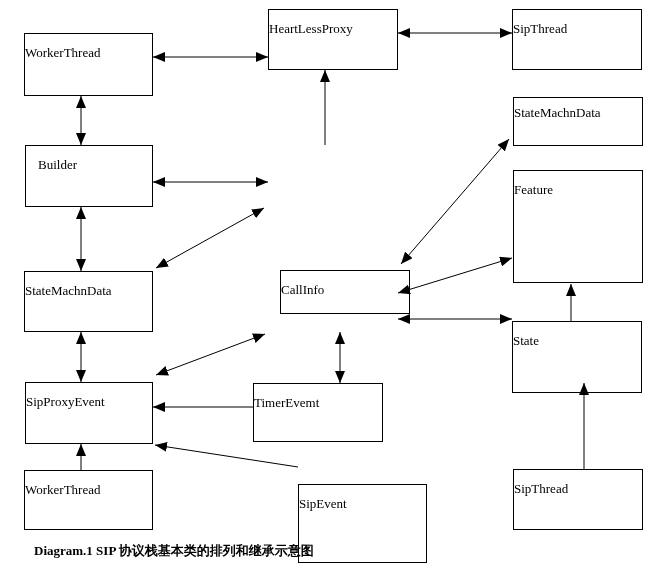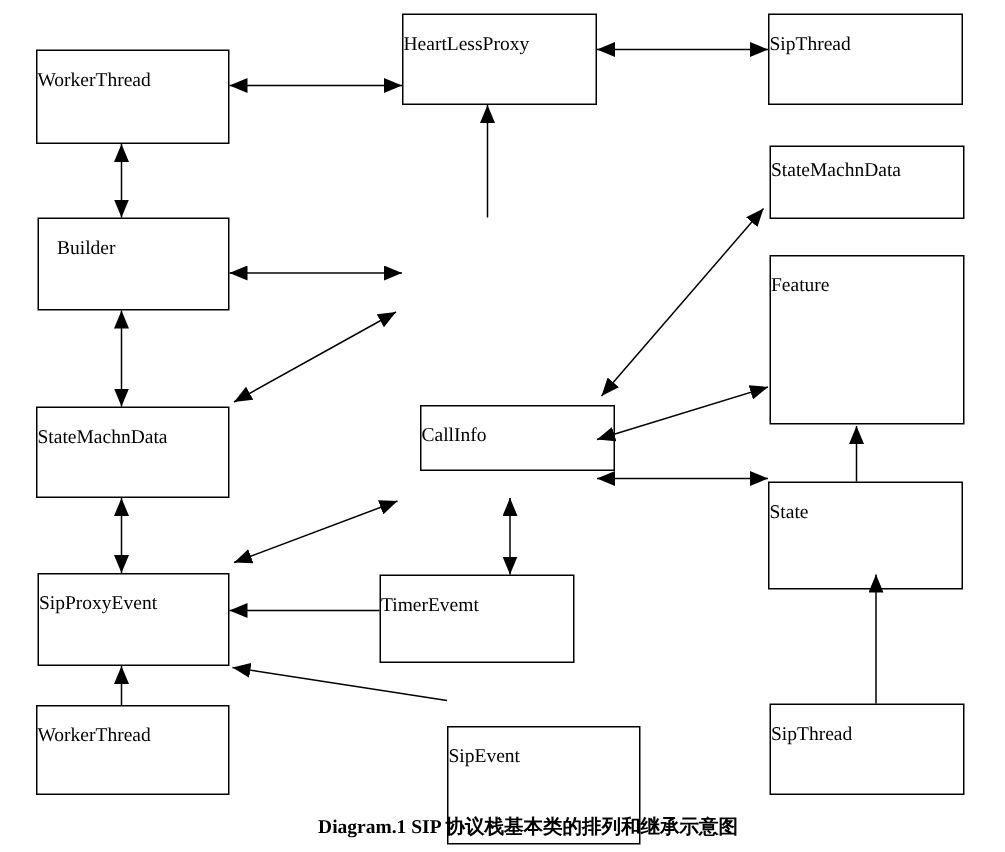--- a/index.html
+++ b/index.html
@@ -31,21 +31,20 @@
     pointer-events: none;
   }
   .edges line { stroke: #000000; stroke-width: 1; }
   .caption {
     position: absolute;
     top: 542px;
     left: 0;
     width: 100%;
     box-sizing: border-box;
     padding-left: 34px;
-    text-align: center;
     font-weight: bold;
     font-size: 13px;
     color: #000000;
     z-index: 3;
   }
 </style>
 </head>
 <body>
 
 <div class="canvas">

